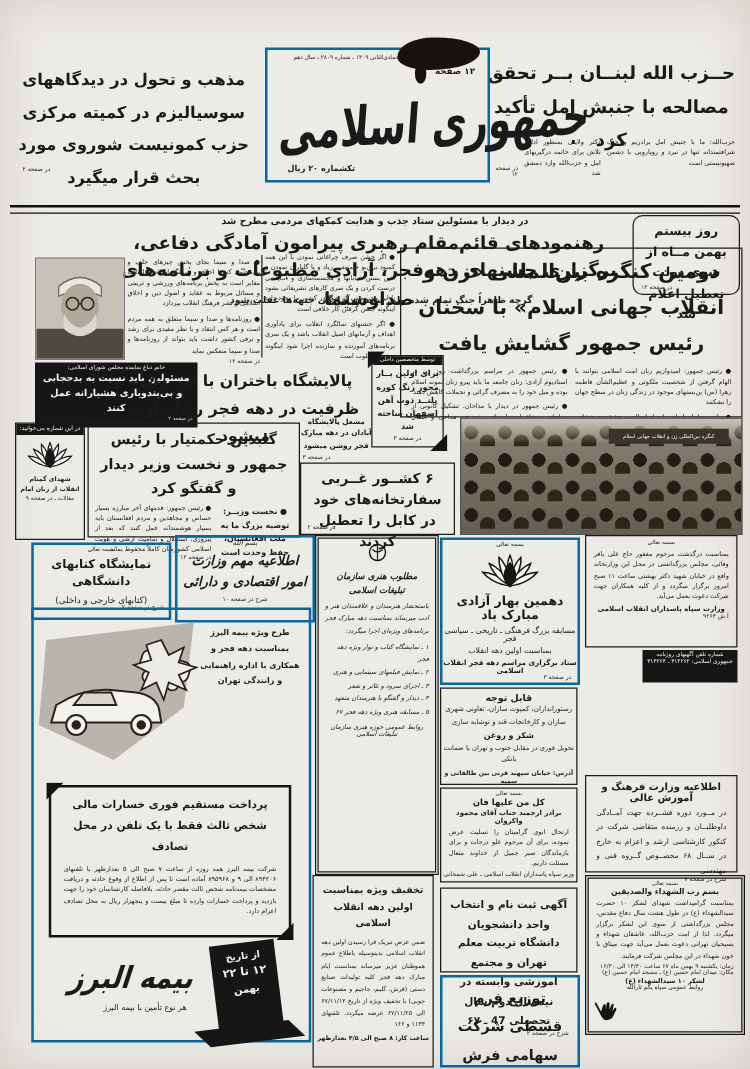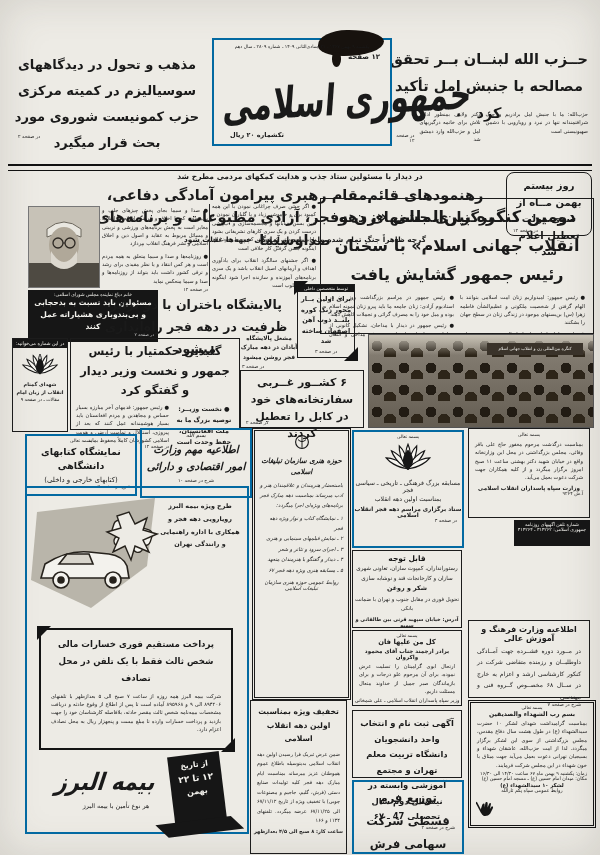--- a/index.html
+++ b/index.html
@@ -191,37 +191,38 @@
     <div class="ref" style="padding-right:4px">شرح در صفحه ۷</div>
   </div>
 
   <div class="abs bx" style="left:252px;top:428px;width:93px;height:266px;border-style:double;border-width:3px">
     <div class="c" style="padding-top:3px">
       <svg viewBox="0 0 20 20" width="16" height="16">
           <circle cx="10" cy="10" r="8" fill="none" stroke="#161616" stroke-width="1.4"></circle>
           <path d="M10 3 L10 17 M5 7 Q10 12 15 7" fill="none" stroke="#161616" stroke-width="1.2"></path>
         </svg>
     </div>
-    <div class="bold c script" style="font-size:7px;line-height:1.5;padding:2px 3px">حوزه هنری سازمان تبلیغات اسلامی</div>
+    <div class="bold c script" style="font-size:7px;line-height:1.5;padding:2px 3px">مطلوب هنری سازمان تبلیغات اسلامی</div>
     <div class="script j" style="font-size:5.2px;line-height:1.9;padding:2px 5px">باستحضار هنرمندان و علاقمندان هنر و ادب میرساند بمناسبت دهه مبارک فجر برنامه‌های ویژه‌ای اجرا میگردد:</div>
     <div class="script" style="font-size:5.2px;line-height:2.0;padding:0 5px">۱ ـ نمایشگاه کتاب و نوار ویژه دهه فجر</div>
     <div class="script" style="font-size:5.2px;line-height:2.0;padding:0 5px">۲ ـ نمایش فیلمهای سینمایی و هنری</div>
     <div class="script" style="font-size:5.2px;line-height:2.0;padding:0 5px">۳ ـ اجرای سرود و تئاتر و شعر</div>
     <div class="script" style="font-size:5.2px;line-height:2.0;padding:0 5px">۴ ـ دیدار و گفتگو با هنرمندان متعهد</div>
     <div class="script" style="font-size:5.2px;line-height:2.0;padding:0 5px">۵ ـ مسابقه هنری ویژه دهه فجر ۶۷</div>
     <div class="script c" style="font-size:5.2px;padding:4px 4px 0">روابط عمومی حوزه هنری سازمان تبلیغات اسلامی</div>
   </div>
 
   <div class="abs bx2" style="left:352px;top:430px;width:108px;height:114px">
     <div class="c" style="font-size:4.6px;padding-top:2px">بسمه تعالی</div>
     <div class="c">
       <svg viewBox="-32 -34 64 38" width="56" height="33">
           <use href="#fajr-emblem"></use>
         </svg>
     </div>
+    <div class="bold c" style="font-size:10px">دهمین بهار آزادی مبارک باد</div>
     <div class="c" style="font-size:6.2px;padding-top:3px">مسابقه بزرگ فرهنگی ـ تاریخی ـ سیاسی فجر</div>
     <div class="c" style="font-size:6.2px;padding-top:2px">بمناسبت اولین دهه انقلاب</div>
     <div class="bold c" style="font-size:5.8px;padding-top:4px">ستاد برگزاری مراسم دهه فجر انقلاب اسلامی</div>
     <div class="ref" style="padding-right:5px">در صفحه ۳</div>
   </div>
 
   <div class="abs bx" style="left:468px;top:428px;width:120px;height:88px">
     <div class="c" style="font-size:4.6px;padding-top:3px">بسمه تعالی</div>
     <p class="tiny2 j" style="margin:3px 6px">بمناسبت درگذشت مرحوم مغفور حاج علی باقر وفائی، مجلس بزرگداشتی در محل این وزارتخانه واقع در خیابان شهید دکتر بهشتی ساعت ۱۱ صبح امروز برگزار میگردد و از کلیه همکاران جهت شرکت دعوت بعمل می‌آید.</p>
     <div class="bold c" style="font-size:5.6px">وزارت سپاه پاسداران انقلاب اسلامی</div>
@@ -246,21 +247,21 @@
             <circle cx="84" cy="86" r="3" fill="#26221c"></circle>
         </g>
         <g transform="rotate(18 100 42)" stroke="#26221c" stroke-width="1.4" fill="#f3f2ed">
           <rect x="82" y="30" width="40" height="16" rx="5"></rect>
           <circle cx="92" cy="50" r="5"></circle>
             <circle cx="112" cy="50" r="5"></circle>
         </g>
         <polygon points="100,18 106,30 118,24 114,36 128,40 114,46 120,58 106,52 102,66 96,52 84,58 90,44 78,38 92,34 88,22" fill="#edebe5" stroke="#26221c" stroke-width="1.4"></polygon>
       </svg>
     </div>
-    <div class="abs bold c" style="right:6px;top:12px;width:82px;font-size:6.4px;line-height:2.0">طرح ویژه بیمه البرز رویارویی دهه فجر و همکاری با اداره راهنمایی و رانندگی تهران</div>
+    <div class="abs bold c" style="right:6px;top:12px;width:82px;font-size:6.4px;line-height:2.0">طرح ویژه بیمه البرز بمناسبت دهه فجر و همکاری با اداره راهنمایی و رانندگی تهران</div>
     <div class="abs corner" style="left:12px;top:140px;width:190px;height:118px;border:2.5px solid #141414">
       <div class="bold c" style="font-size:8.6px;line-height:2.0;padding:6px 8px 0">پرداخت مستقیم فوری خسارات مالی شخص ثالث فقط با یک تلفن در محل تصادف</div>
       <p class="tiny2 j" style="margin:4px 10px">شرکت بیمه البرز همه روزه از ساعت ۷ صبح الی ۵ بعدازظهر با تلفنهای ۸۹۴۲۰۶ الی ۹ و ۸۹۵۹۶۸ آماده است تا پس از اطلاع از وقوع حادثه و دریافت مشخصات بیمه‌نامه شخص ثالث مقصر حادثه، بلافاصله کارشناسان خود را جهت بازدید و پرداخت خسارات وارده تا مبلغ بیست و پنجهزار ریال به محل تصادف اعزام دارد.</p>
     </div>
     <div class="abs inv c datebox" style="right:24px;top:266px;width:52px;height:62px;padding-top:6px">
       <div class="bold" style="font-size:7.5px">از تاریخ</div>
       <div class="bold" style="font-size:9px;padding:4px 0">۱۲ تا ۲۲</div>
       <div class="bold" style="font-size:8px">بهمن</div>
     </div>
     <div class="abs alborz-logo" style="left:30px;top:282px">بیمه البرز</div>

